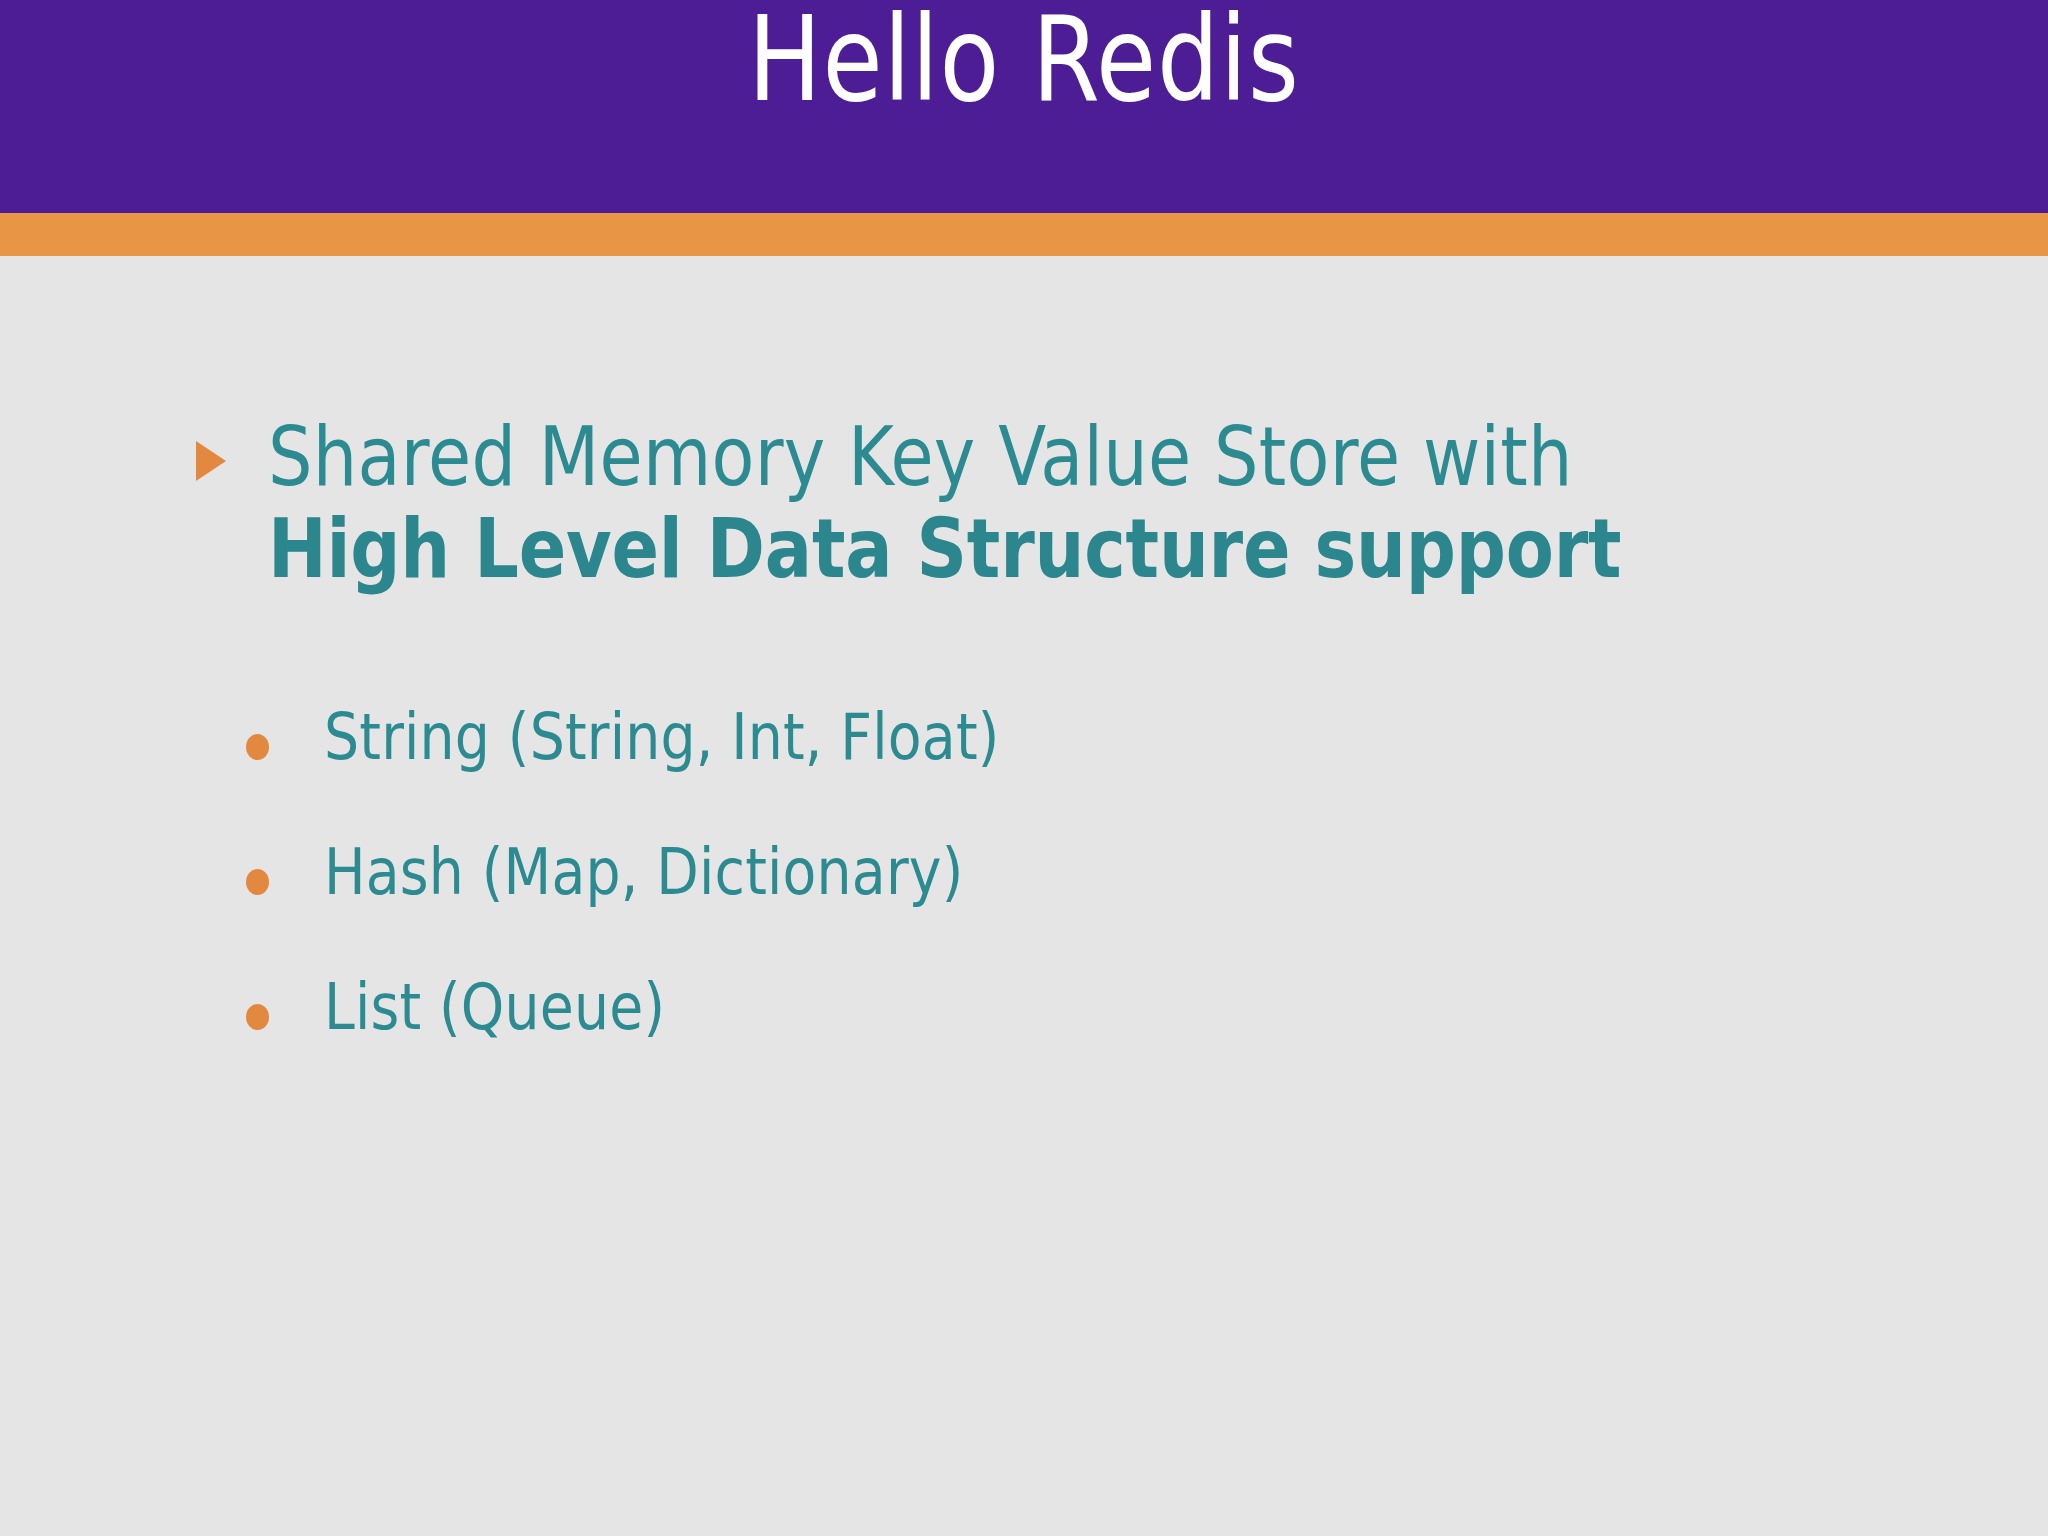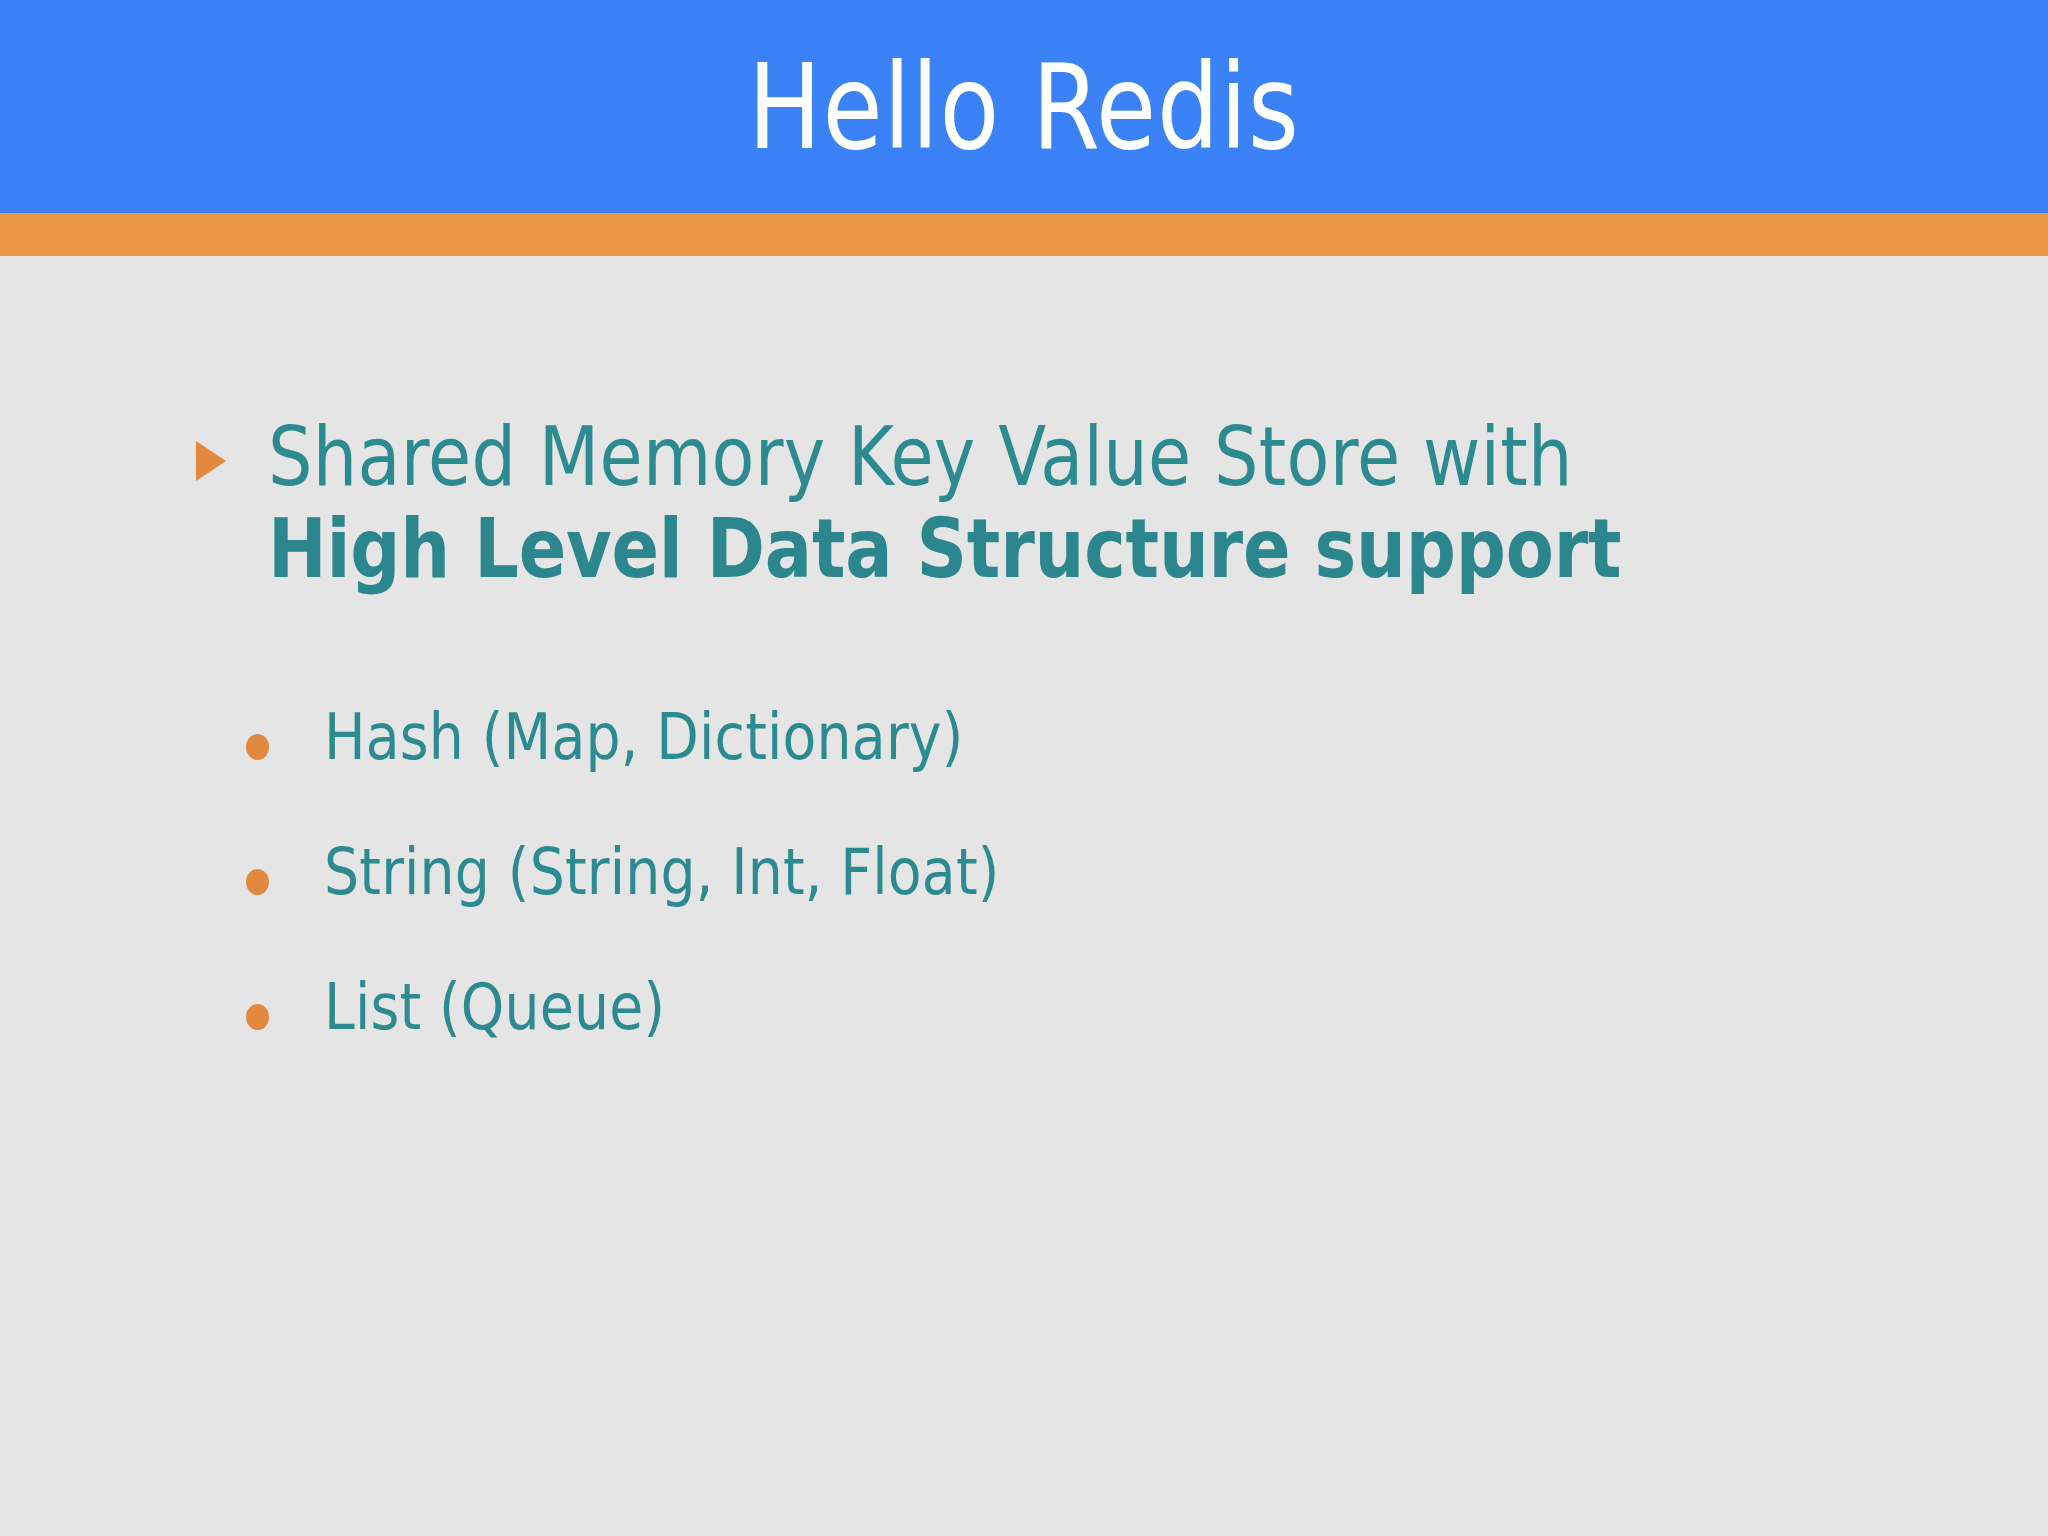--- a/index.html
+++ b/index.html
@@ -23,23 +23,22 @@
     overflow: hidden;
   }
 
   
   .header-band {
     position: absolute;
     left: 0;
     top: 0;
     width: 2048px;
     height: 213px;
-    background: #3b82f6;
+    background: #4c1d95;
     display: flex;
-    align-items: center;
     justify-content: center;
   }
   .slide-title {
     color: #ffffff;
     font-family: "DejaVu Sans Condensed", "Liberation Sans Narrow", "Liberation Sans", sans-serif;
     font-size: 118px;
     font-weight: 300;
     letter-spacing: 1px;
     line-height: 1;
     margin: 0;
@@ -170,26 +169,26 @@
           <div class="l1-line">Shared Memory Key Value Store with</div>
           <div class="l1-line strong">High Level Data Structure support</div>
         </div>
       </div>
     </div>
 
     <div class="l2-list">
 
       <div class="l2-item">
         <span class="dot-bullet"></span>
-        <div class="l2-text">Hash (Map, Dictionary)</div>
+        <div class="l2-text">String (String, Int, Float)</div>
       </div>
 
       <div class="l2-item">
         <span class="dot-bullet"></span>
-        <div class="l2-text">String (String, Int, Float)</div>
+        <div class="l2-text">Hash (Map, Dictionary)</div>
       </div>
 
       <div class="l2-item">
         <span class="dot-bullet"></span>
         <div class="l2-text">List (Queue)</div>
       </div>
 
 
 
     </div>

